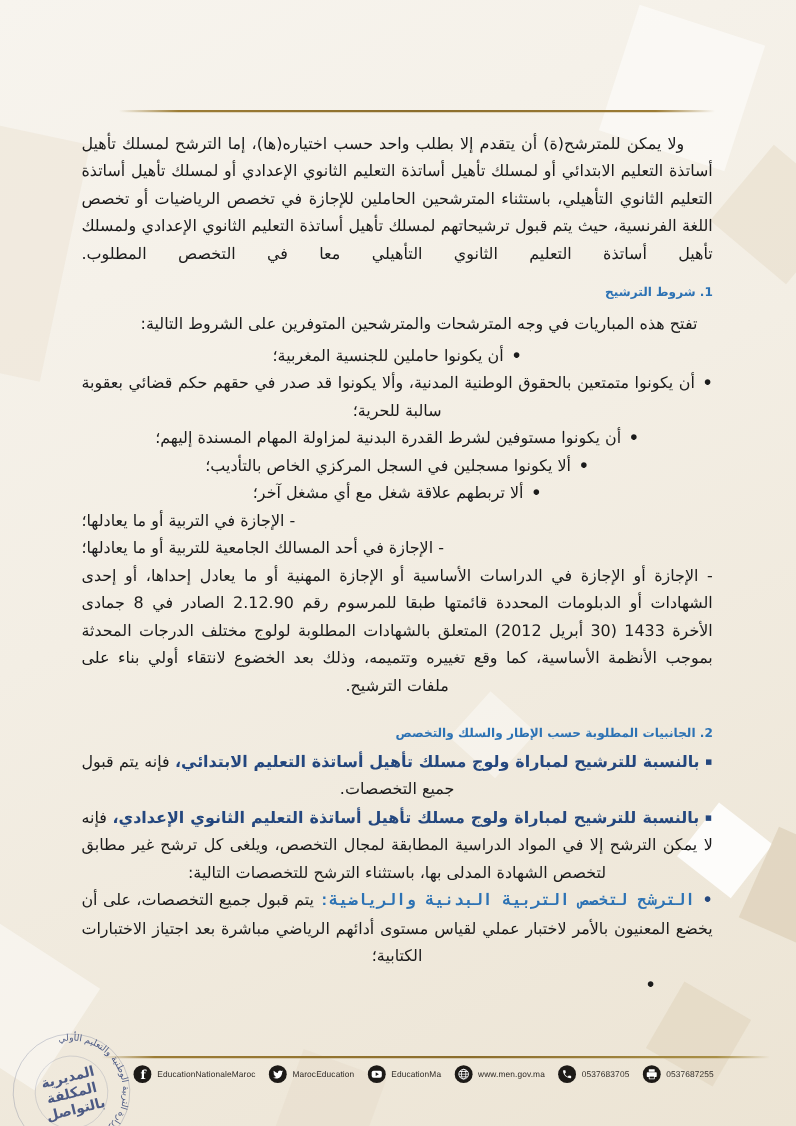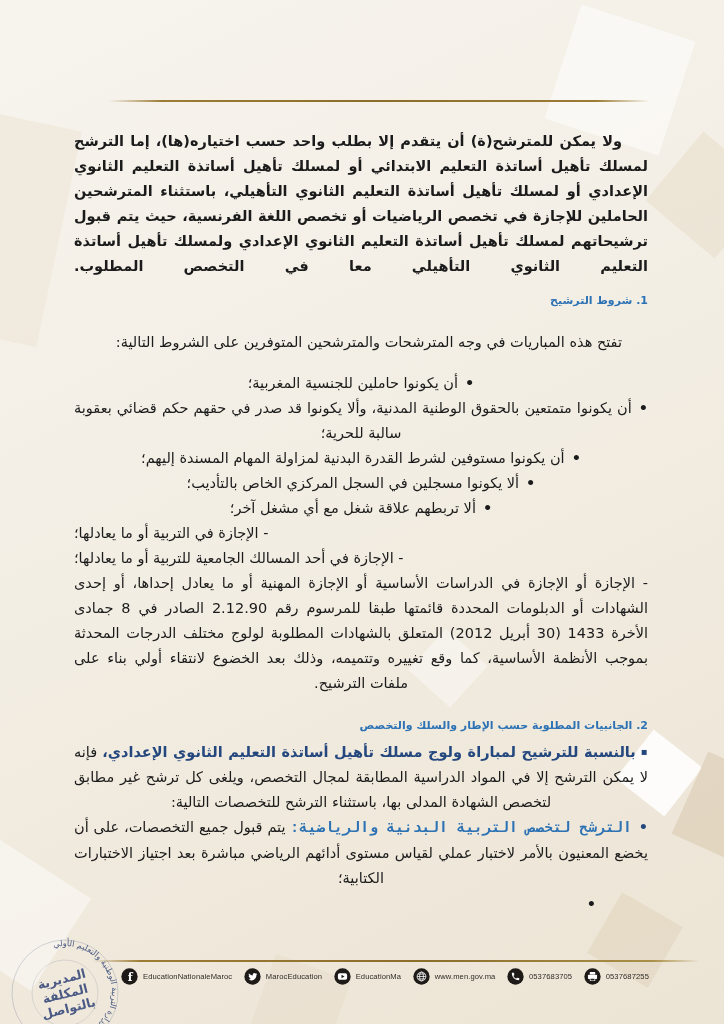--- a/index.html
+++ b/index.html
@@ -21,23 +21,23 @@
   .shp.s9{left:420px;top:640px;width:56px;height:56px;background:rgba(255,255,255,.4);transform:rotate(42deg);}
 
   .topline{
     position:absolute;top:100px;left:108px;width:542px;height:2.4px;border-radius:2px;
     background:linear-gradient(to right,rgba(156,124,53,0) 0%,#9c7c35 10%,#8b6d2c 50%,#9c7c35 90%,rgba(156,124,53,0) 100%);
   }
   .content{
     position:absolute;top:111px;right:76px;left:74px;direction:rtl;
     color:#1b1b1b;font-size:14.5px;line-height:25px;text-align:right;
   }
-  .lead-par{margin:18px 0 9px;font-weight:bold;text-align:justify;text-align-last:justify;text-indent:26px;}
+  .lead-par{margin:8px 0 9px;font-weight:normal;text-align:justify;text-align-last:justify;text-indent:26px;}
   .sec-h{margin:0;color:#2c72b4;font-size:11px;font-weight:bold;line-height:26px;}
-  .intro-line{margin:16px;padding-right:10px;}
+  .intro-line{margin:4px;padding-right:10px;}
   .b-item{margin:0;text-align:justify;text-align-last:center;}
   .bdot{font-weight:bold;margin-left:7px;}
   .d-item{margin:0;padding-right:86px;text-align:left;}
   .d-long{margin:0;text-align:justify;text-align-last:center;}
   .sq-item{margin:0;text-align:justify;text-align-last:center;}
   .sq{color:#24477e;font-size:10px;vertical-align:2px;margin-left:5px;}
   .navy-lead{color:#24477e;font-weight:bold;}
   .blue-lead{color:#2c72b4;font-weight:bold;font-family:Liberation Mono, monospace;}
   .bdot-navy{color:#24477e;font-weight:bold;margin-left:7px;}
   .sec2-gap{margin-top:17px;}
@@ -85,20 +85,21 @@
   <p class="b-item"><span class="bdot">•</span><span>أن يكونوا مستوفين لشرط القدرة البدنية لمزاولة المهام المسندة إليهم؛</span></p>
   <p class="b-item"><span class="bdot">•</span><span>ألا يكونوا مسجلين في السجل المركزي الخاص بالتأديب؛</span></p>
   <p class="b-item"><span class="bdot">•</span><span>ألا تربطهم علاقة شغل مع أي مشغل آخر؛</span></p>
 
   <p class="d-item">- الإجازة في التربية أو ما يعادلها؛</p>
   <p class="d-item">- الإجازة في أحد المسالك الجامعية للتربية أو ما يعادلها؛</p>
   <p class="d-long">- الإجازة أو الإجازة في الدراسات الأساسية أو الإجازة المهنية أو ما يعادل إحداها، أو إحدى الشهادات أو الدبلومات المحددة قائمتها طبقا للمرسوم رقم 2.12.90 الصادر في 8 جمادى الأخرة 1433 (30 أبريل 2012) المتعلق بالشهادات المطلوبة لولوج مختلف الدرجات المحدثة بموجب الأنظمة الأساسية، كما وقع تغييره وتتميمه، وذلك بعد الخضوع لانتقاء أولي بناء على ملفات الترشيح.</p>
 
   <h2 class="sec-h sec2-gap">2. الجانبيات المطلوبة حسب الإطار والسلك والتخصص</h2>
 
+  <p class="sq-item"><span class="sq">▪</span><span class="navy-lead">بالنسبة للترشيح لمباراة ولوج مسلك تأهيل أساتذة التعليم الابتدائي،</span><span> فإنه يتم قبول جميع التخصصات.</span></p>
 
   <p class="sq-item"><span class="sq">▪</span><span class="navy-lead">بالنسبة للترشيح لمباراة ولوج مسلك تأهيل أساتذة التعليم الثانوي الإعدادي،</span><span> فإنه لا يمكن الترشح إلا في المواد الدراسية المطابقة لمجال التخصص، ويلغى كل ترشح غير مطابق لتخصص الشهادة المدلى بها، باستثناء الترشح للتخصصات التالية:</span></p>
 
   <p class="sq-item"><span class="bdot-navy">•</span><span class="blue-lead">الترشح لتخصص التربية البدنية والرياضية:</span><span> يتم قبول جميع التخصصات، على أن يخضع المعنيون بالأمر لاختبار عملي لقياس مستوى أدائهم الرياضي مباشرة بعد اجتياز الاختبارات الكتابية؛</span></p>
 
   <p class="empty-b">•</p>
 
 </div>
 
 <div class="footline"></div>

